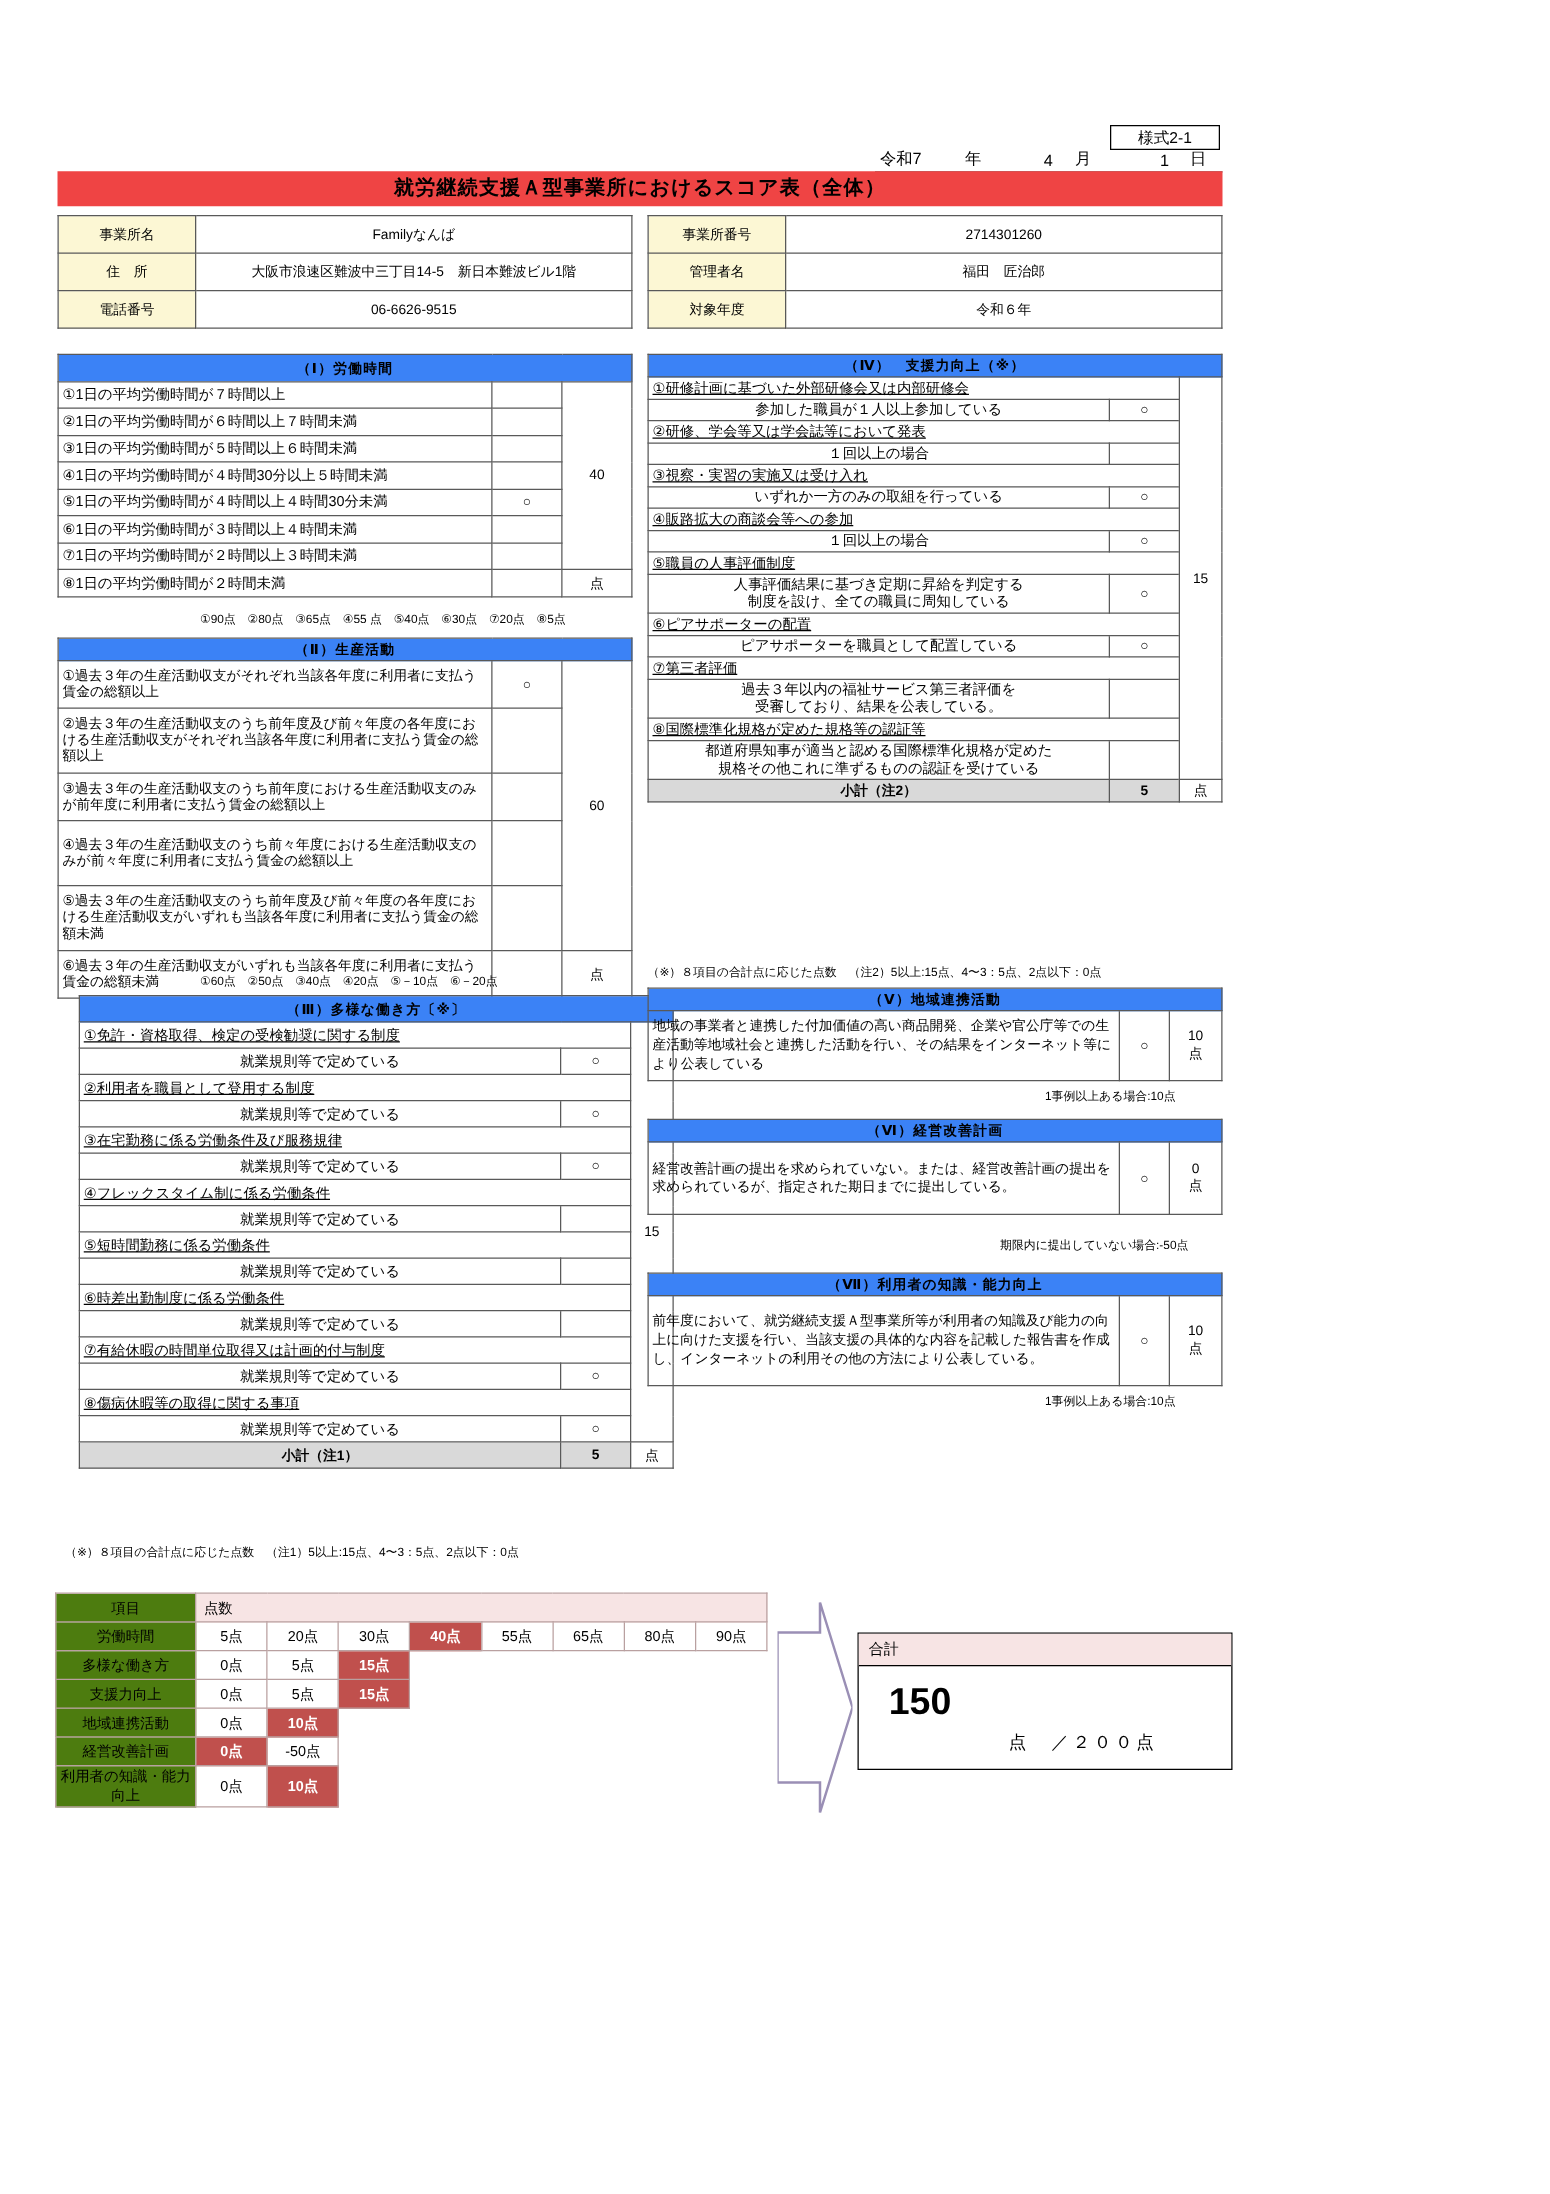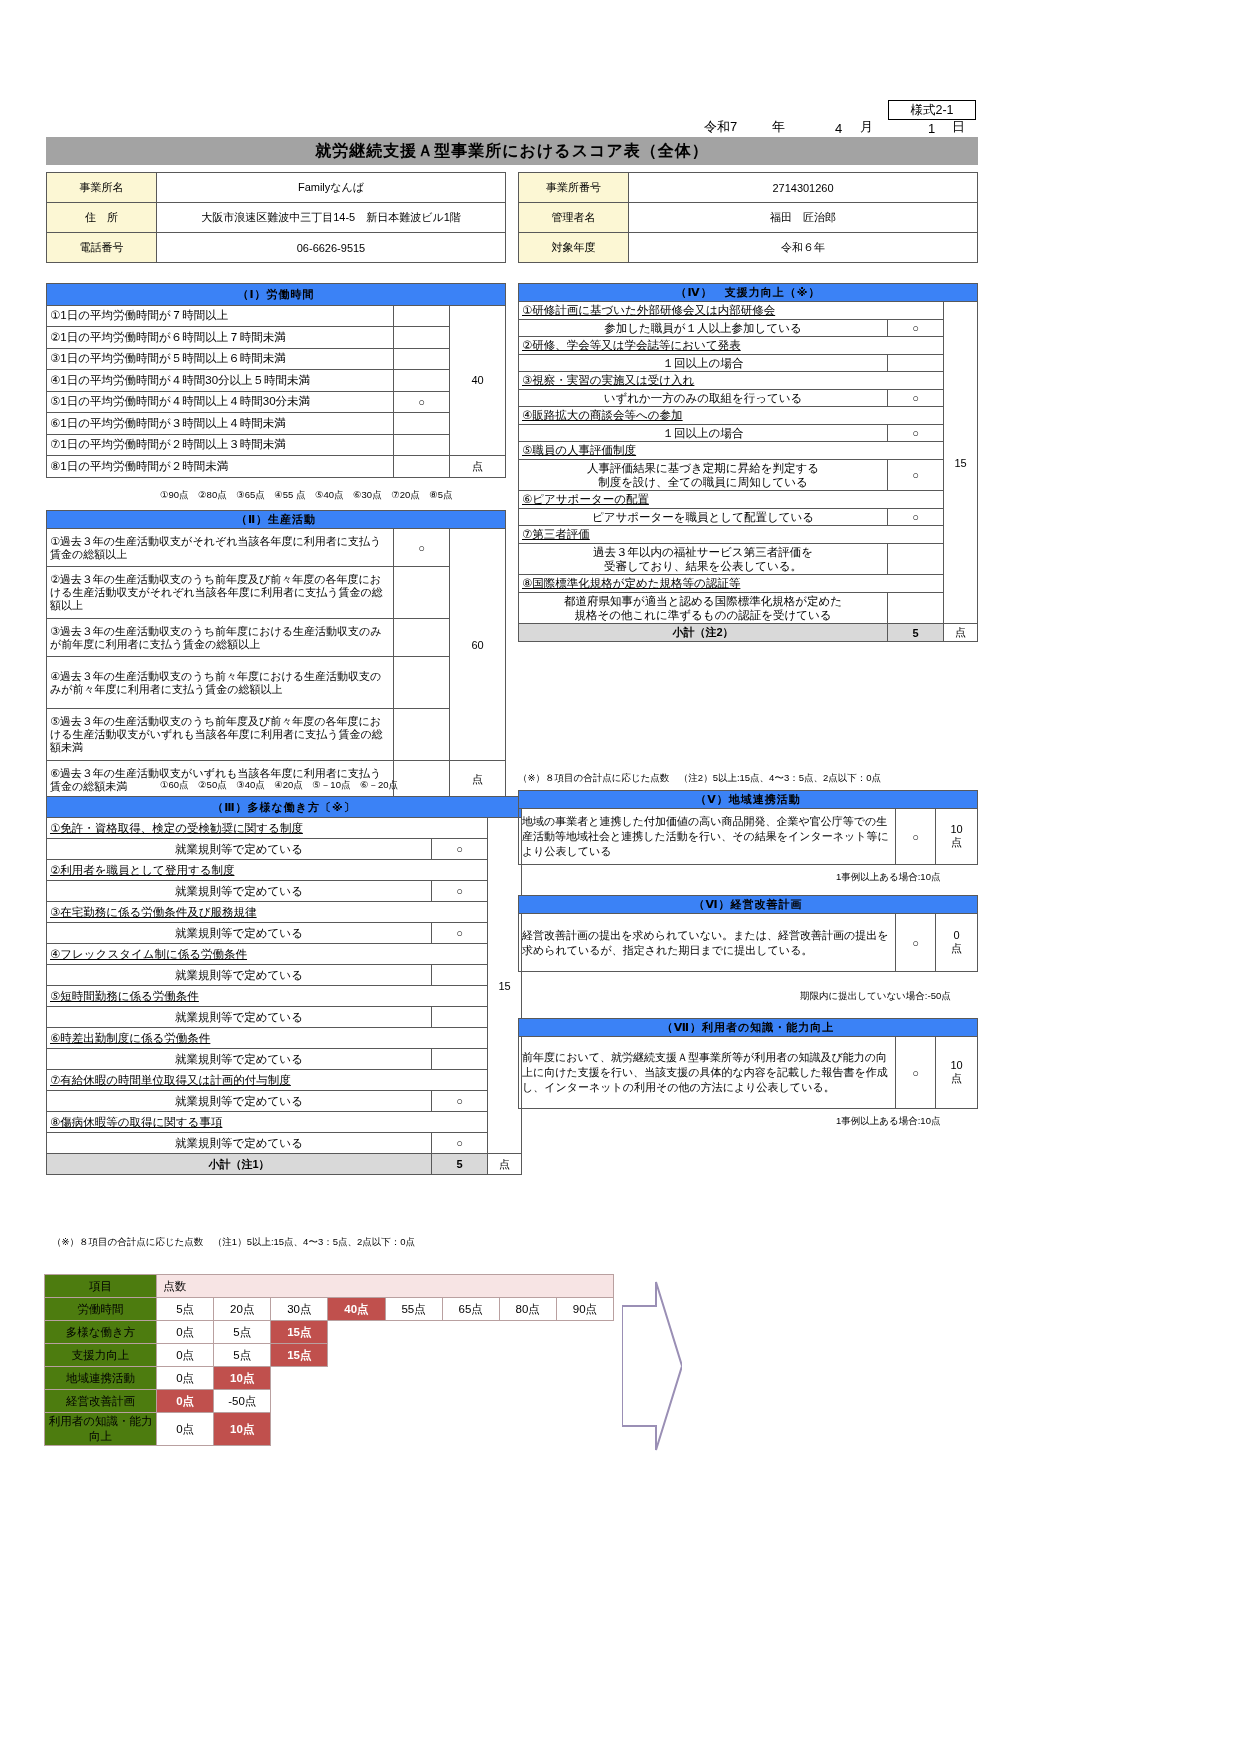--- a/index.html
+++ b/index.html
@@ -28,21 +28,21 @@
   .d-era  { left:4px; }
   .d-nen  { left:72px; }
   .d-mon  { left:135px; }
   .d-tsuki{ left:160px; }
   .d-day  { left:228px; }
   .d-nichi{ left:252px; }
 
   
   .title {
     position:absolute; left:46px; top:137px; width:932px; height:28px;
-    background:#a3a3a3; text-align:center; font-size:16px; font-weight:bold;
+    background:#ef4444; text-align:center; font-size:16px; font-weight:bold;
     line-height:28px; letter-spacing:1px;
   }
 
   
   table { border-collapse:collapse; }
   .t { position:absolute; border-collapse:collapse; }
   .t td { border:1px solid #7f7f7f; font-size:11px; padding:1px 3px; vertical-align:middle; }
   .lbl { background:#fcf7d4; text-align:center; font-size:11.5px;margin-left:17px; }
   .hdr { background:#3b82f6; text-align:center; font-weight:bold; font-size:13px; letter-spacing:1px; }
   .ctr { text-align:center; }
@@ -68,21 +68,21 @@
   #noteI { left:160px; top:489px; }
 
   
   #secII { left:46px; top:510px; width:460px; }
   #secII .itm { font-size:11px; line-height:13px; }
   #secII .mk  { width:56px; }
   #secII .pt  { width:56px; text-align:center; }
   #noteII { left:160px; top:779px; }
 
   
-  #secIII { left:46px; top:796px; width:476px; }
+  #secIII { left:63px; top:796px; width:476px; }
   #secIII td { height:21px; }
   #secIII .q   { font-size:11.5px; }
   #secIII .ans { text-align:center; font-size:11.5px;margin-top:36px; }
   #secIII .mk  { width:56px; }
   #secIII .pt  { width:34px; text-align:center; }
   #noteIII { left:52px; top:1236px; }
 
   
   #secIV { left:518px; top:283px; width:460px; }
   #secIV .q   { font-size:11.5px; }
@@ -491,14 +491,19 @@
           <td class="cell hl">10点</td>
           <td colspan="6" style="border: none;"></td>
         </tr>
       </tbody>
     </table>
 
   <svg id="arrow" viewBox="0 0 60 180">
     <polygon points="0,30 34,30 34,6 60,90 34,174 34,150 0,150" fill="#ffffff" stroke="#9a8fb5" stroke-width="2"></polygon>
   </svg>
 
+  <div id="totalbox">
+    <div id="total-hdr">合計</div>
+    <div id="total-val">150</div>
+    <div id="total-unit">点　／２００点</div>
+  </div>
 
 </div>
 
 </body></html>

